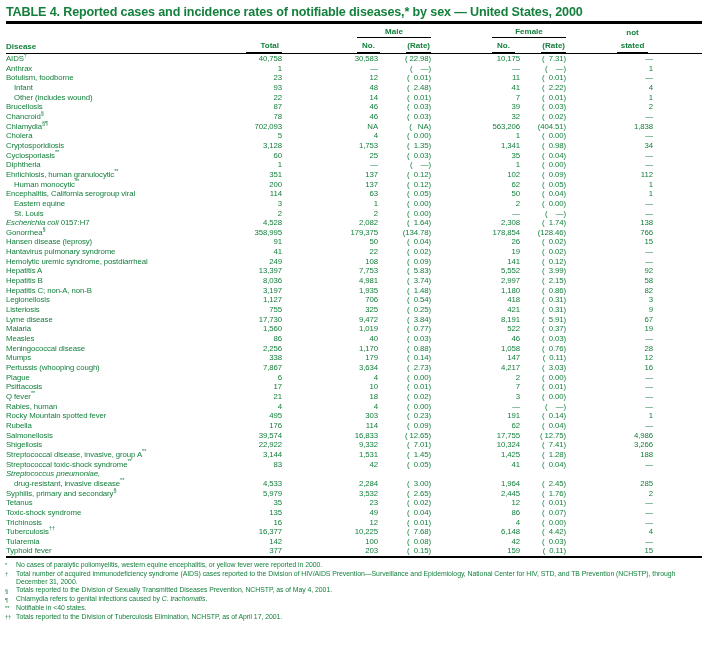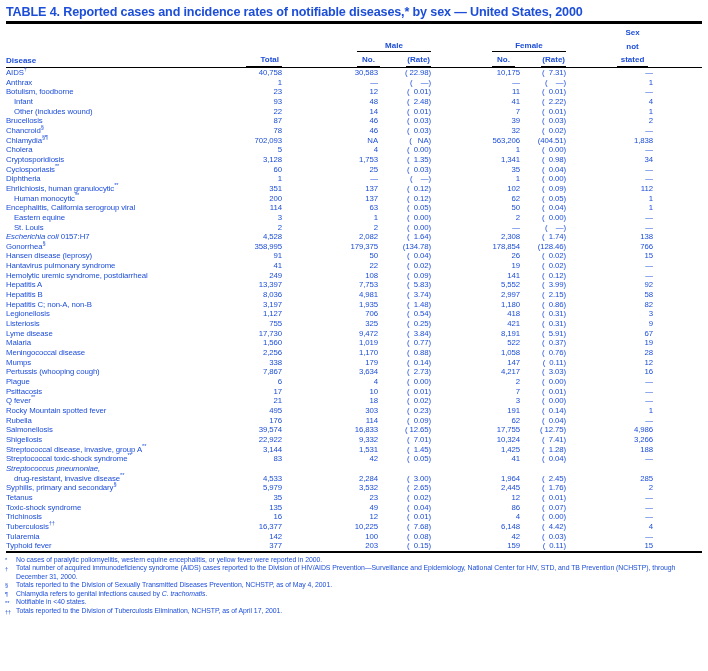--- a/index.html
+++ b/index.html
@@ -1,21 +1,21 @@
 <!DOCTYPE html>
 <html><head>
 <meta charset="utf-8">
 <style>
   * { box-sizing: border-box; margin: 0; padding: 0; }
   html, body { background: #ffffff; }
   .page {
     position: relative;
     width: 708px; height: 671px;
     background: #ffffff;
-    color: #1d4ed8;
+    color: #15803d;
     font-family: "Liberation Sans", sans-serif;
     overflow: hidden;
   }
   .title {
     margin: 5px 6px 0 6px;
     font-size: 12.6px;
     font-weight: bold;
     line-height: 15px;
     letter-spacing: -0.15px;
   }
@@ -87,28 +87,20 @@
       <col style="width:225px">
         <col style="width:51px">
         <col style="width:96px">
         <col style="width:53px">
       <col style="width:89px">
         <col style="width:46px">
         <col style="width:87px">
         <col style="width:49px">
     </colgroup>
     <thead>
-      <tr class="h1">
-        <td></td>
-        <td></td>
-        <td colspan="2"></td>
-        <td colspan="2"></td>
-        <td class="sns-h">Sex</td>
-        <td></td>
-      </tr>
       <tr class="h2">
         <td></td>
         <td></td>
         <td colspan="2">
             <div class="grp-inner">Male</div>
           </td>
         <td colspan="2">
             <div class="grp-inner">Female</div>
           </td>
         <td class="sns-h">not</td>
@@ -418,20 +410,30 @@
           <td class="disease">Malaria</td>
           <td class="num">1,560</td>
           <td class="num">1,019</td>
           <td class="rate">(  0.77)</td>
           <td class="num">522</td>
           <td class="rate">(  0.37)</td>
           <td class="num">19</td>
           <td></td>
         </tr>
         <tr>
+          <td class="disease">Measles</td>
+          <td class="num">86</td>
+          <td class="num">40</td>
+          <td class="rate">(  0.03)</td>
+          <td class="num">46</td>
+          <td class="rate">(  0.03)</td>
+          <td class="num">—</td>
+          <td></td>
+        </tr>
+        <tr>
           <td class="disease">Meningococcal disease</td>
           <td class="num">2,256</td>
           <td class="num">1,170</td>
           <td class="rate">(  0.88)</td>
           <td class="num">1,058</td>
           <td class="rate">(  0.76)</td>
           <td class="num">28</td>
           <td></td>
         </tr>
         <tr>
@@ -474,20 +476,30 @@
           <td class="num">—</td>
           <td></td>
         </tr>
         <tr>
           <td class="disease">Q fever<span class="sup">**</span></td>
           <td class="num">21</td>
           <td class="num">18</td>
           <td class="rate">(  0.02)</td>
           <td class="num">3</td>
           <td class="rate">(  0.00)</td>
+          <td class="num">—</td>
+          <td></td>
+        </tr>
+        <tr>
+          <td class="disease">Rabies, human</td>
+          <td class="num">4</td>
+          <td class="num">4</td>
+          <td class="rate">(  0.00)</td>
+          <td class="num">—</td>
+          <td class="rate">(    —)</td>
           <td class="num">—</td>
           <td></td>
         </tr>
         <tr>
           <td class="disease">Rocky Mountain spotted fever</td>
           <td class="num">495</td>
           <td class="num">303</td>
           <td class="rate">(  0.23)</td>
           <td class="num">191</td>
           <td class="rate">(  0.14)</td>

